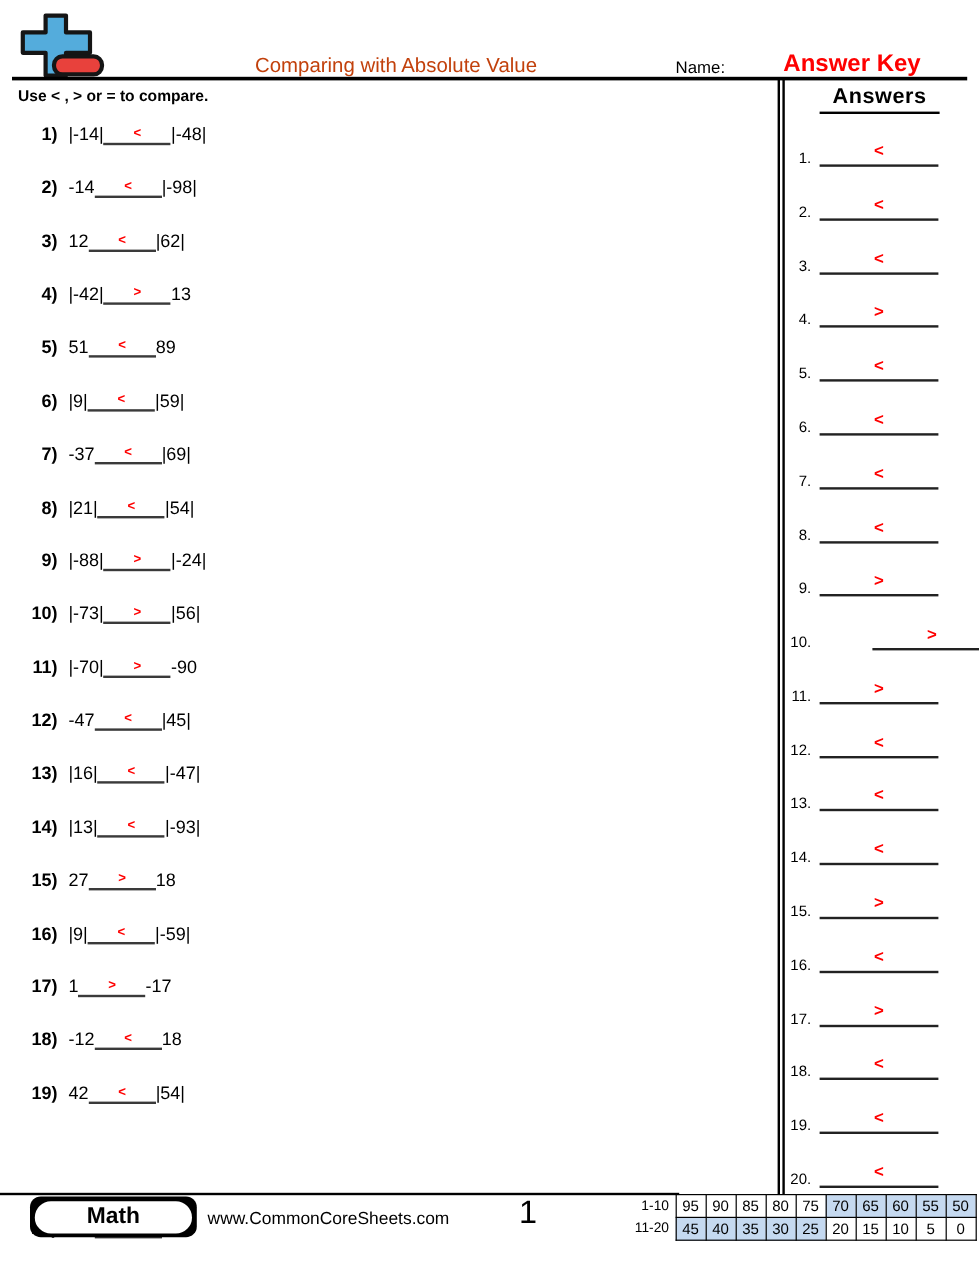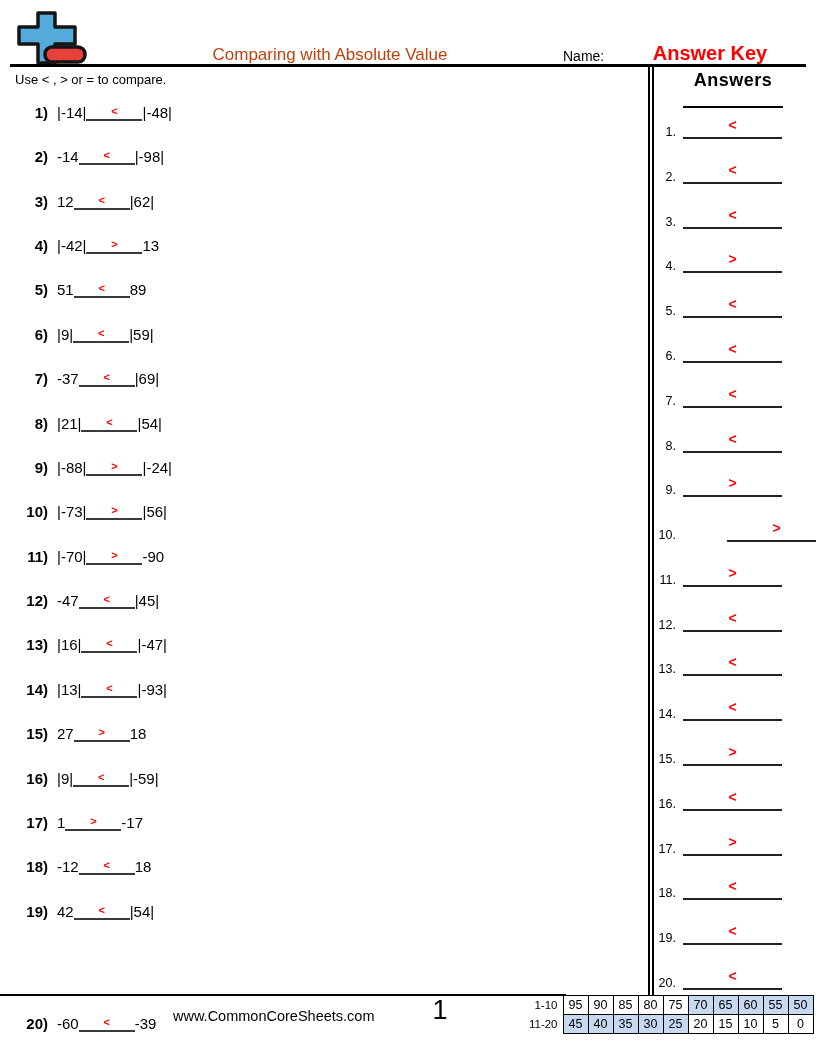--- a/index.html
+++ b/index.html
@@ -13,31 +13,31 @@
   .title {
     position:absolute; left:150px; top:45px; width:360px; text-align:center;
     font-size:17px; color:#c2410c;
   }
   .name-label { position:absolute; left:563px; top:48px; font-size:14px; }
   .name-value {
     position:absolute; left:610px; top:42px; width:200px; text-align:center;
     font-size:20px; font-weight:700; color:var(--red);
   }
   .header-rule { position:absolute; left:10px; top:64px; width:796px; height:3px; background:#000; }
-  .instruction { position:absolute; left:15px; top:72px; font-size:13px; font-weight:400; }
+  .instruction { position:absolute; left:15px; top:72px; font-size:13px; font-weight:700; }
   
   .divider {
     position:absolute; left:648px; top:66px; height:929px; width:6px;
     border-left:2px solid #000; border-right:2px solid #000;
   }
   
   .answers-heading {
     position:absolute; left:683px; top:70px; width:100px; text-align:center;
     font-size:18px; font-weight:700; letter-spacing:0.5px;
-    border-bottom:2px solid #000; padding-bottom:15px;
+    border-bottom:2px solid #000; padding-bottom:2px;
   }
   .answer-row { position:absolute; left:652px; display:flex; align-items:flex-end; height:24px; }
   .a-num { width:24px; text-align:right; font-size:12.5px; margin-right:7px; }
   .a-line { width:99px; height:22px; border-bottom:2px solid #222; position:relative; }
   .a-ans {
     position:absolute; left:0; width:100%; bottom:4px; text-align:center;
     color:var(--red); font-weight:700; font-size:14px;
   }
   
   .problem-row { position:absolute; left:14px; display:flex; align-items:flex-end; height:22px; }
@@ -372,20 +372,23 @@
         <span class="p-num">20)</span>
         <span class="p-val">-60</span>
         <span class="blank">
           <span class="p-ans">&lt;</span>
         </span>
         <span class="p-val">-39</span>
       </div>
     </div>
 
   <div class="footer-rule"></div>
+  <div class="subject-badge">
+    <div class="subject-badge-inner">Math</div>
+  </div>
   <div class="website">www.CommonCoreSheets.com</div>
   <div class="page-number">1</div>
   <table class="score-table">
     <tbody id="score-body">
         <tr>
           <td class="lbl">1-10</td>
           <td class="">95</td>
           <td class="">90</td>
           <td class="">85</td>
           <td class="">80</td>

